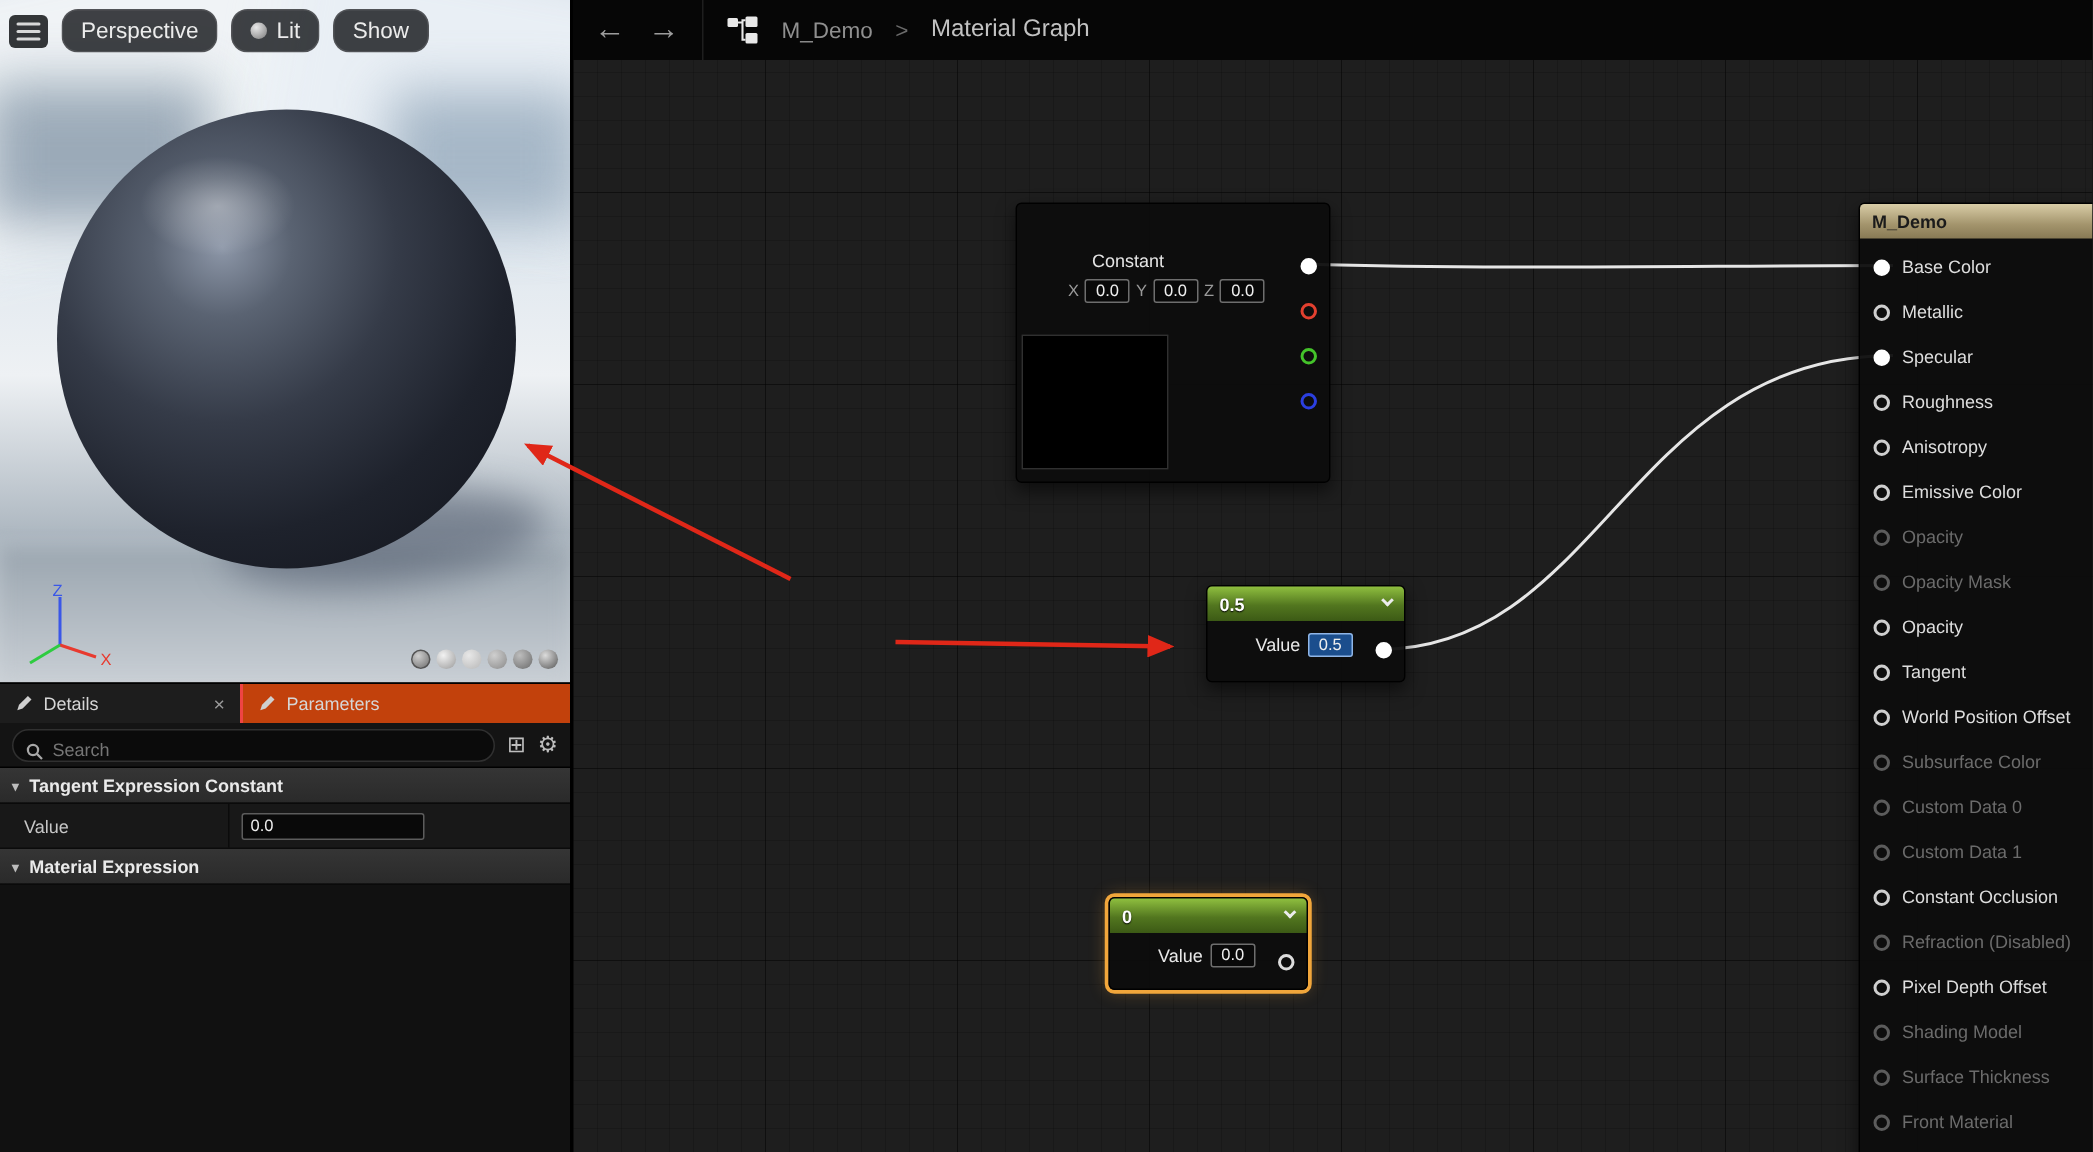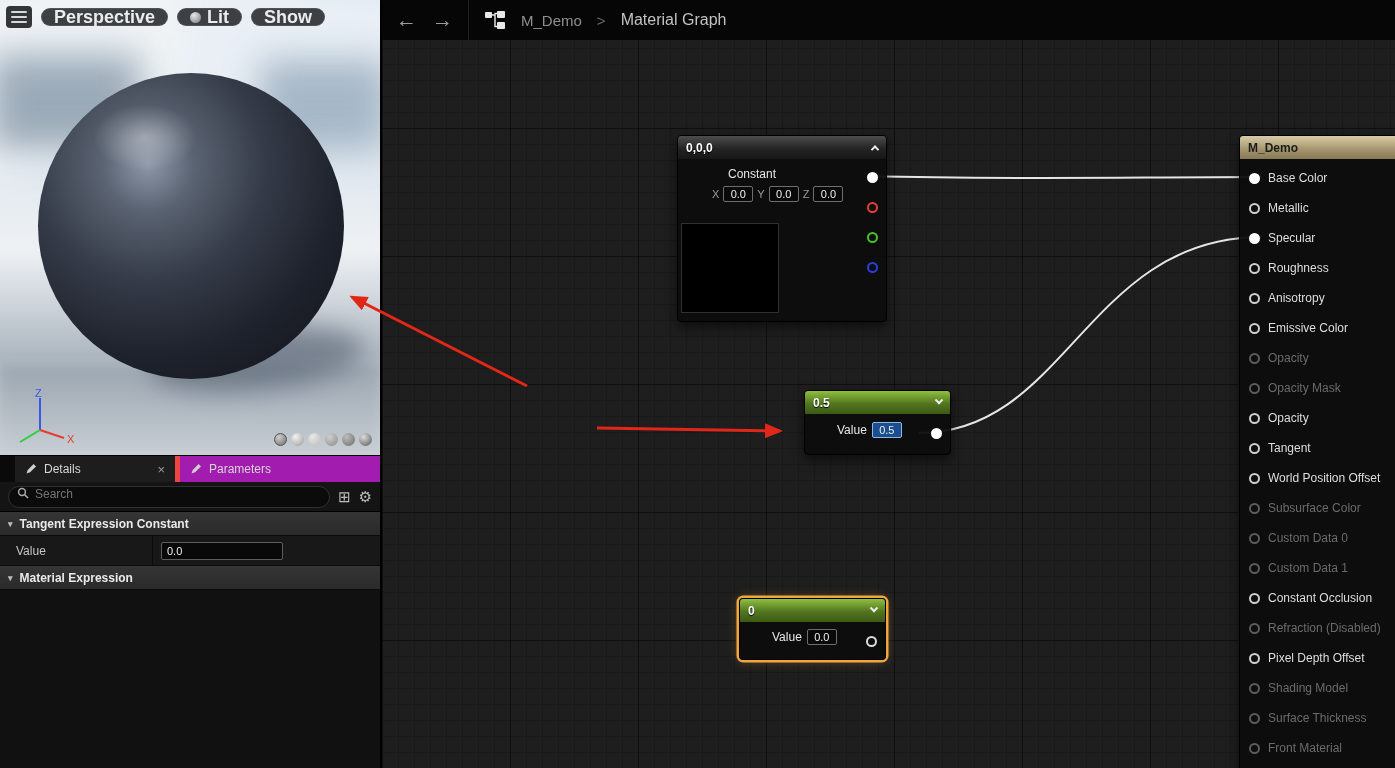--- a/index.html
+++ b/index.html
@@ -19,45 +19,45 @@
   .vp-ground { position:absolute; left:0; bottom:0; width:100%; height:90px; background:linear-gradient(180deg,#9aa5af,#c8ced4); filter:blur(6px); }
   .vp-shadow { position:absolute; left:150px; top:328px; width:215px; height:62px; background:#4c5668; border-radius:50%; filter:blur(12px); opacity:.55; transform:rotate(-6deg); }
   .sphere { position:absolute; left:38px; top:73px; width:306px; height:306px; border-radius:50%;
             background:radial-gradient(circle at 36% 30%, #8d97a8 0%, #5a6372 16%, #353b48 40%, #1e222c 66%, #11131a 100%); }
   .sphere::after { content:""; position:absolute; left:18%; top:10%; width:34%; height:22%; border-radius:50%;
             background:radial-gradient(ellipse at center, rgba(255,255,255,.35), rgba(255,255,255,0) 70%); }
 
   .vp-toolbar { position:absolute; left:6px; top:6px; display:flex; gap:9px; align-items:center; }
   .hamb { width:26px; height:22px; border-radius:4px; background:rgba(18,20,22,.85); display:flex; flex-direction:column; justify-content:center; gap:3px; padding:0 5px; cursor:pointer; }
   .hamb i { display:block; height:2px; background:#d8d8d8; border-radius:1px; }
-  .pill { height:18px; padding:0 12px; border-radius:11px; background:rgba(22,25,28,.82); border:1px solid rgba(255,255,255,.1);
-          color:#ececec; font-size:18px; display:flex; align-items:center; gap:6px; cursor:pointer; font-family:inherit;font-weight:bold; }
+  .pill { height:29px; padding:0 12px; border-radius:11px; background:rgba(22,25,28,.82); border:1px solid rgba(255,255,255,.1);
+          color:#ececec; font-size:15px; display:flex; align-items:center; gap:6px; cursor:pointer; font-family:inherit; }
   .lit-dot { width:11px; height:11px; border-radius:50%; background:radial-gradient(circle at 35% 30%, #e8e8e8, #7a7a7a); }
 
   .gizmo { position:absolute; left:8px; top:388px; }
   .vp-thumbs { position:absolute; right:8px; bottom:9px; display:flex; gap:4px; align-items:center; }
   .thumb { width:13px; height:13px; border-radius:50%; cursor:pointer; }
   .t1 { background:radial-gradient(circle at 35% 30%, #cfcfcf, #6f6f6f); border:1px solid #555; }
   .t2 { background:radial-gradient(circle at 35% 30%, #f2f2f2, #9a9a9a); }
   .t3 { background:radial-gradient(circle at 35% 30%, #e8e8e8, #b8b8b8); }
   .t4 { background:radial-gradient(circle at 35% 30%, #cfcfcf, #8a8a8a); }
   .t5 { background:radial-gradient(circle at 35% 30%, #bdbdbd, #6a6a6a); }
   .t6 { background:radial-gradient(circle at 35% 30%, #dcdcdc, #555); }
 
   
   .details { position:absolute; top:455px; left:0; width:380px; bottom:0; background:#111; border-top:1px solid #000; }
   .tabbar { display:flex; height:26px; background:#0a0a0a; align-items:stretch; }
   .tab { display:flex; align-items:center; gap:7px; padding:0 10px; font-size:12px; color:#d6d6d6; cursor:pointer; }
-  .tab.active { background:#1d1d1d; width:160px;margin-left:15px; }
-  .tab.params { flex:1; background:#a21caf; border-left:5px solid #ef4444; }
+  .tab.active { background:#1d1d1d; width:160px; }
+  .tab.params { flex:1; background:#c2410c; border-left:2px solid #ef4444; }
   .tab .close { margin-left:auto; color:#9a9a9a; font-size:13px; cursor:pointer; }
   .pencil { flex:0 0 auto; }
 
   .searchrow { height:30px; display:flex; align-items:center; gap:8px; padding:0 8px; background:#141414; border-bottom:1px solid #000; }
-  .search { flex:1; height:22px; background:#0b0b0b; border:1px solid #303030; border-radius:11px; display:flex; align-items:flex-start; gap:6px; padding:0 8px; }
+  .search { flex:1; height:22px; background:#0b0b0b; border:1px solid #303030; border-radius:11px; display:flex; align-items:flex-end; gap:6px; padding:0 8px; }
   .search input { flex:1; background:transparent; border:none; outline:none; color:#c8c8c8; font-size:12px; font-family:inherit; }
   .ico { color:#bdbdbd; font-size:15px; line-height:1; cursor:pointer; }
 
   .sect { height:24px; background:linear-gradient(#353535,#2a2a2a); border-bottom:1px solid #0a0a0a;
           display:flex; align-items:center; gap:7px; padding:0 8px; font-size:12px; font-weight:bold; color:#eaeaea; cursor:pointer; }
   .sect .tri { font-size:9px; color:#bdbdbd; }
   .prow { height:30px; display:flex; align-items:center; background:#181818; border-bottom:1px solid #0b0b0b; }
   .prow .plabel { width:152px; padding-left:16px; font-size:12px; color:#c6c6c6; }
   .prow .pval { border-left:1px solid #0b0b0b; padding-left:8px; height:100%; display:flex; align-items:center; flex:1; }
   .prow input { height:18px; background:#090909; border:1px solid #5c5c5c; border-radius:2px; color:#ececec; font-size:11px; padding:0 5px; font-family:inherit; }
@@ -98,21 +98,21 @@
   .c3-title { position:absolute; top:31px; left:14px; width:120px; text-align:center; font-size:12px; color:#e5e5e5; }
   .c3-row { position:absolute; top:50px; left:34px; display:flex; align-items:center; gap:4px; font-size:11px; color:#9a9a9a; }
   .mini { min-width:30px; height:16px; background:#090909; border:1px solid #6e6e6e; border-radius:2px; color:#eee; font-size:11px;
           display:flex; align-items:center; justify-content:center; padding:0 2px; cursor:text; }
   .mini.blue { background:#1b4e8d; border-color:#8fb6e8; }
   .c3-prev { position:absolute; left:3px; top:87px; width:98px; height:90px; background:#000; border:1px solid #303030; }
   .outpin { position:absolute; right:8px; width:11px; height:11px; border-radius:50%; border:2px solid #dcdcdc; cursor:crosshair; }
   .outpin.filled { background:#fff; border-color:#fff; }
   .pin-red { border-color:#e3402f; } .pin-green { border-color:#44c32a; } .pin-blue { border-color:#2b3fe0; }
 
-  .cval { width:147px; height:65px; }
+  .cval { width:133px; height:65px; }
   .n05 { left:422px; top:390px; }
   .n0  { left:357px; top:598px; height:62px; box-shadow:0 0 0 2.5px #f1a63b, 0 0 12px rgba(241,166,59,.4); }
   .vrow { position:absolute; top:31px; left:0; right:0; display:flex; align-items:center; gap:5px; padding-left:32px; font-size:12px; color:#e8e8e8; }
   .cval .outpin { top:37px; }
   .n0 .vrow { top:30px; }
 
   .mdemo { left:857px; top:135px; width:178px; height:650px; border-radius:4px 0 0 4px; }
   .mbody { position:absolute; top:27px; left:0; right:0; }
   .mrow { height:30px; display:flex; align-items:center; gap:8px; padding-left:9px; font-size:12px; color:#dedede; }
   .mrow.disabled { color:#6b6b6b; }
@@ -234,24 +234,20 @@
       <span class="crumb-sep">&gt;</span>
       <span class="crumb-page">Material Graph</span>
     </div>
 
     <svg class="wires" width="1015" height="768">
       <path d="M 488 176 C 620 180, 750 177, 880 177" stroke="#e6e6e6" stroke-width="2" fill="none"></path>
       <path d="M 537 433 C 685 433, 705 237, 880 237" stroke="#e6e6e6" stroke-width="2" fill="none"></path>
     </svg>
 
     <div class="node c3">
-      <div class="nhead hd-dark">
-        <span>0,0,0</span>
-        <span class="chev up"></span>
-      </div>
       <div class="c3-title">Constant</div>
       <div class="c3-row">
         <span>X</span>
         <span class="mini">0.0</span>
         <span>Y</span>
         <span class="mini">0.0</span>
         <span>Z</span>
         <span class="mini">0.0</span>
       </div>
       <div class="c3-prev"></div>

